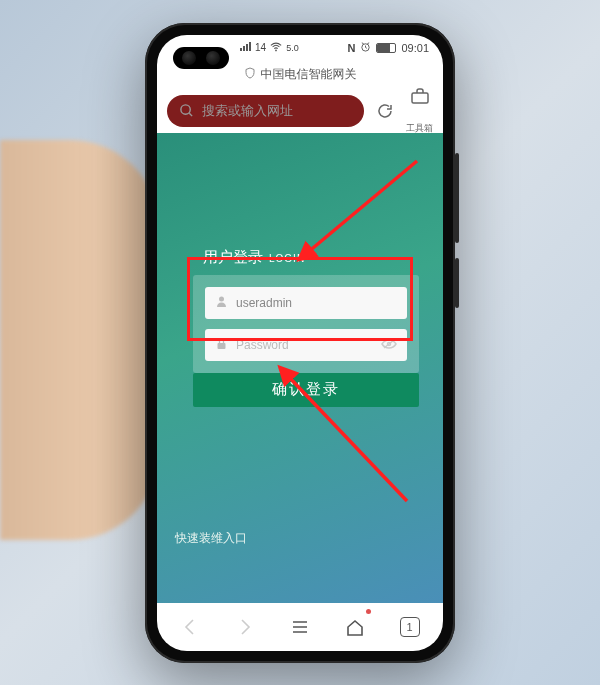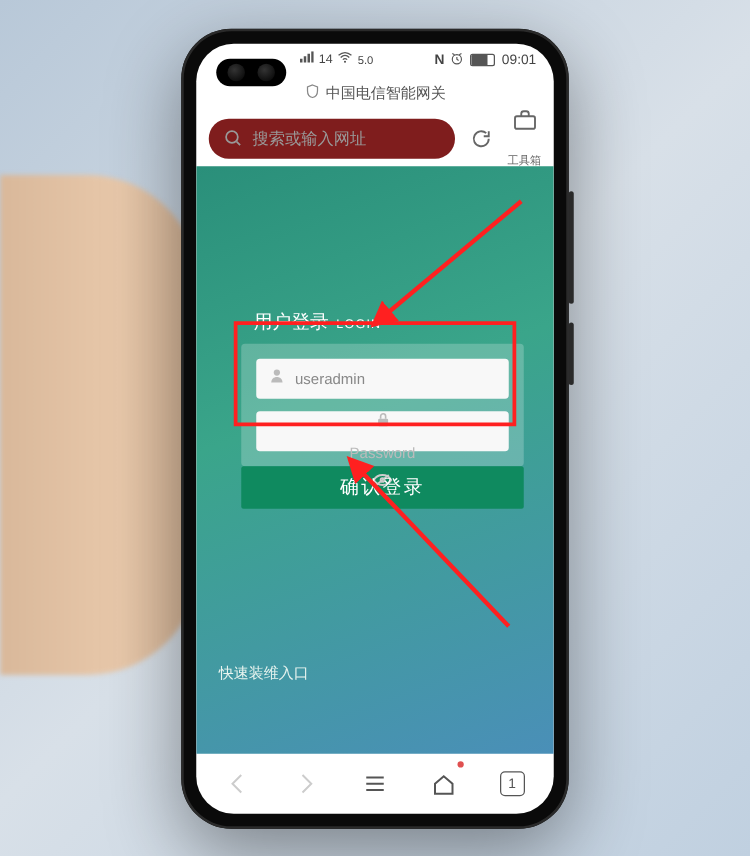--- a/index.html
+++ b/index.html
@@ -187,21 +187,21 @@
     .input-row {
       background: #f8f8f8;
       height: 32px;
       border-radius: 3px;
       display: flex;
       align-items: center;
       padding: 0 10px;
       gap: 8px;
       margin-bottom: 10px;
     }
-    .input-row:nth-child(2) { margin-bottom: 0; flex-direction: column; }
+    .input-row:nth-child(2) { margin-bottom: 0; }
     .input-row svg { width: 13px; height: 13px; fill: #bbb; }
     .input-row .value { color: #888; font-size: 12px; flex: 1; }
     .input-row .placeholder { color: #bbb; font-size: 12px; flex: 1; }
     .eye-icon svg { width: 16px; height: 12px; stroke: #ccc; fill: none; stroke-width: 1.5; }
     .login-btn {
       background: #0f8a5f;
       height: 34px;
       display: flex;
       align-items: center;
       justify-content: center;

